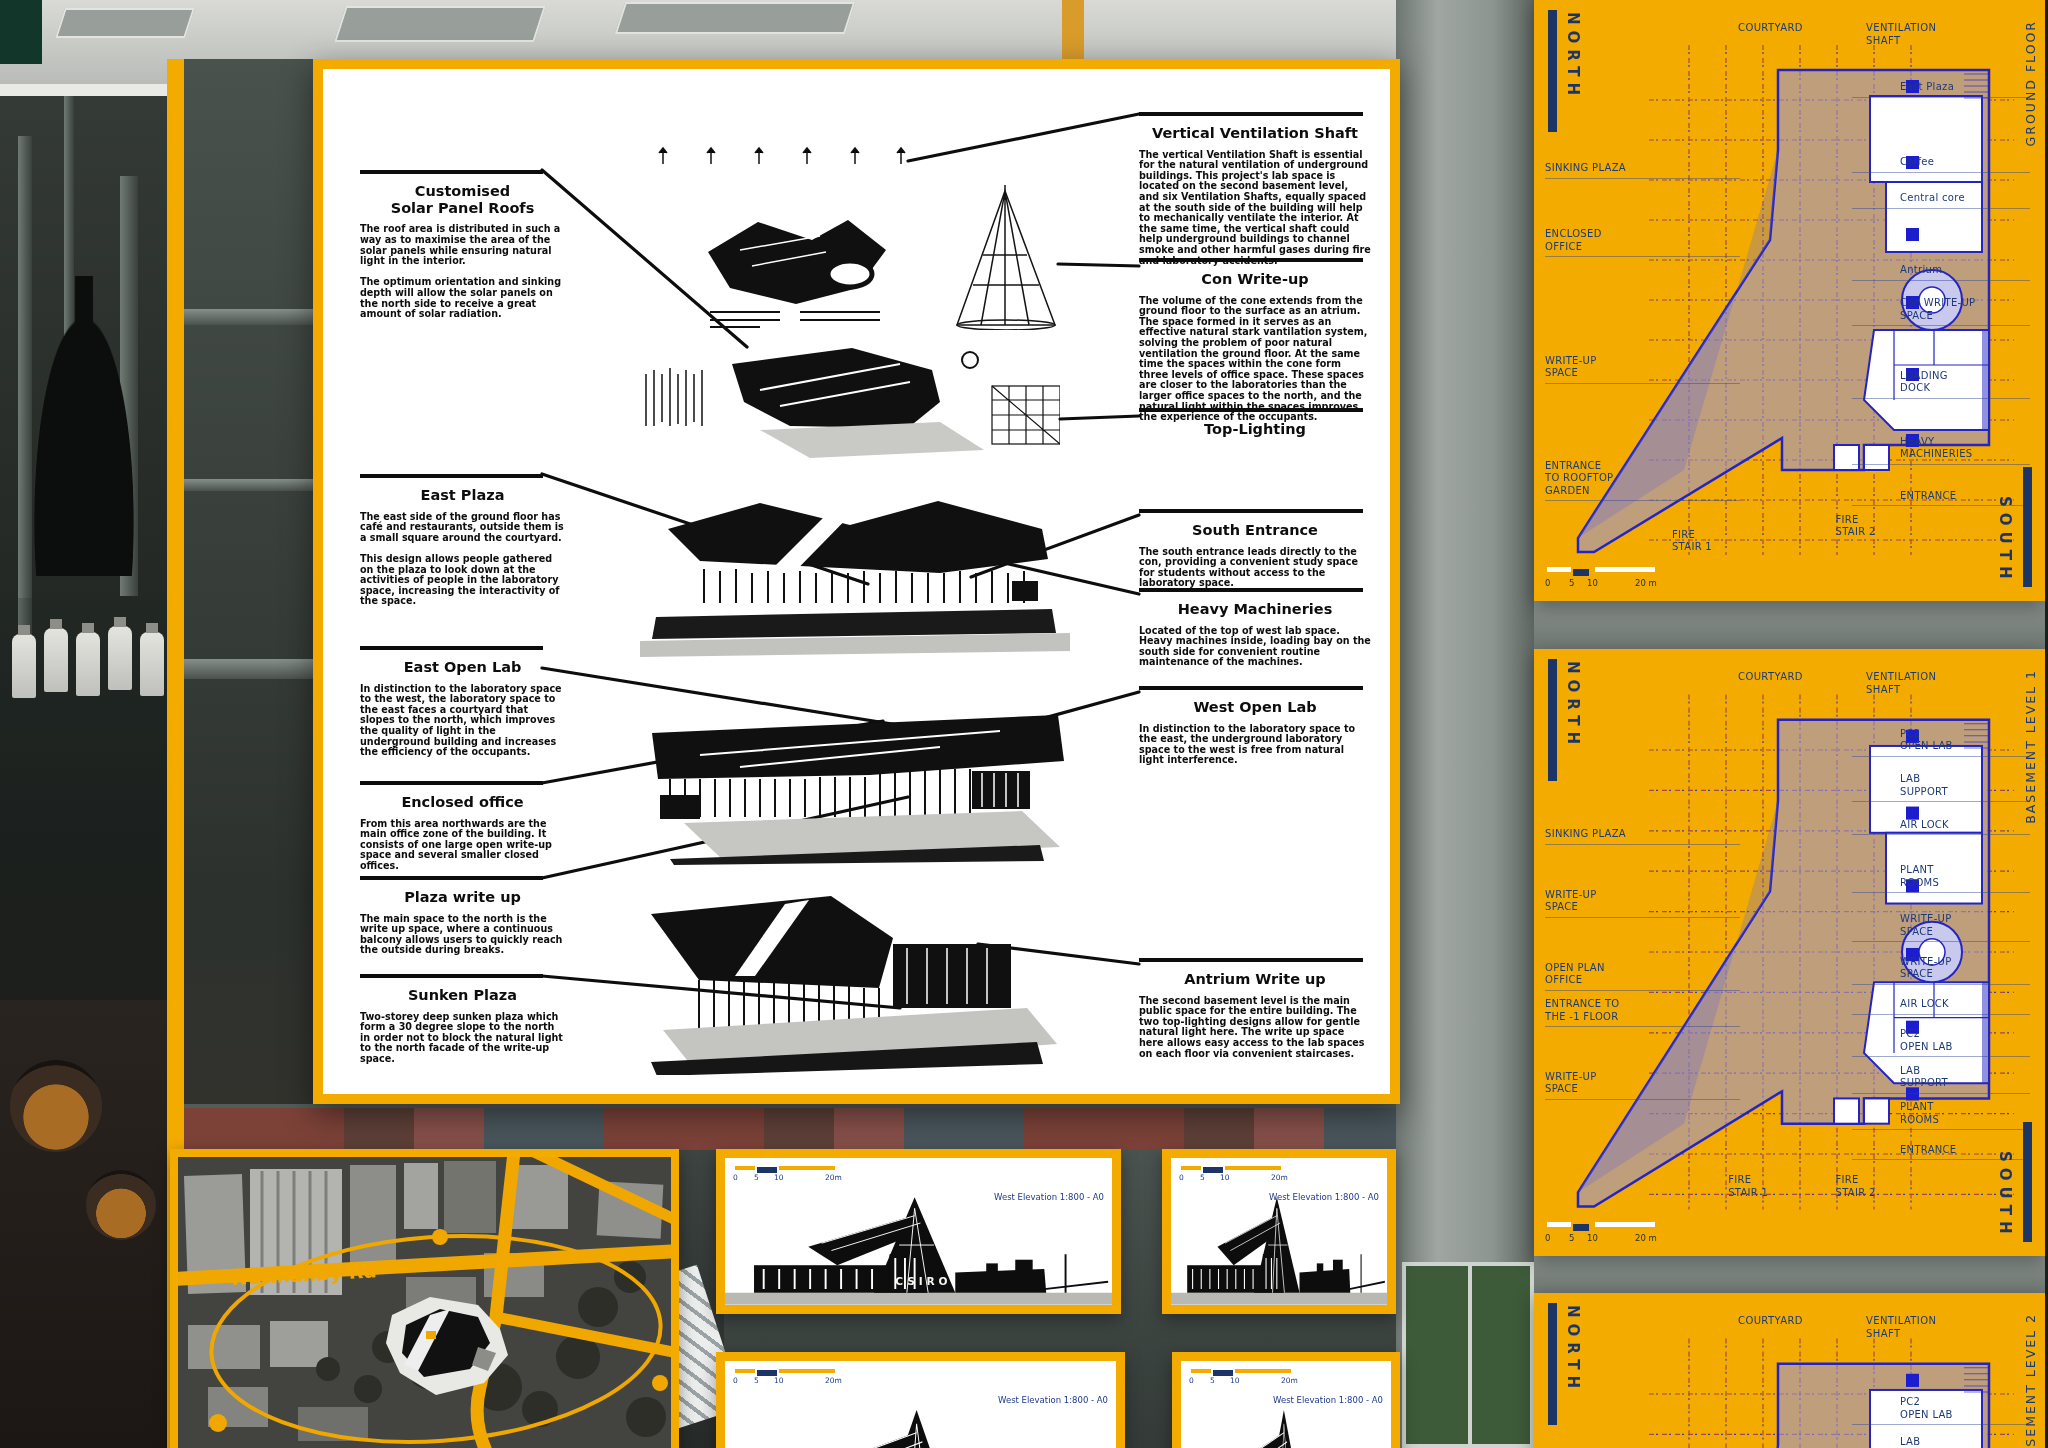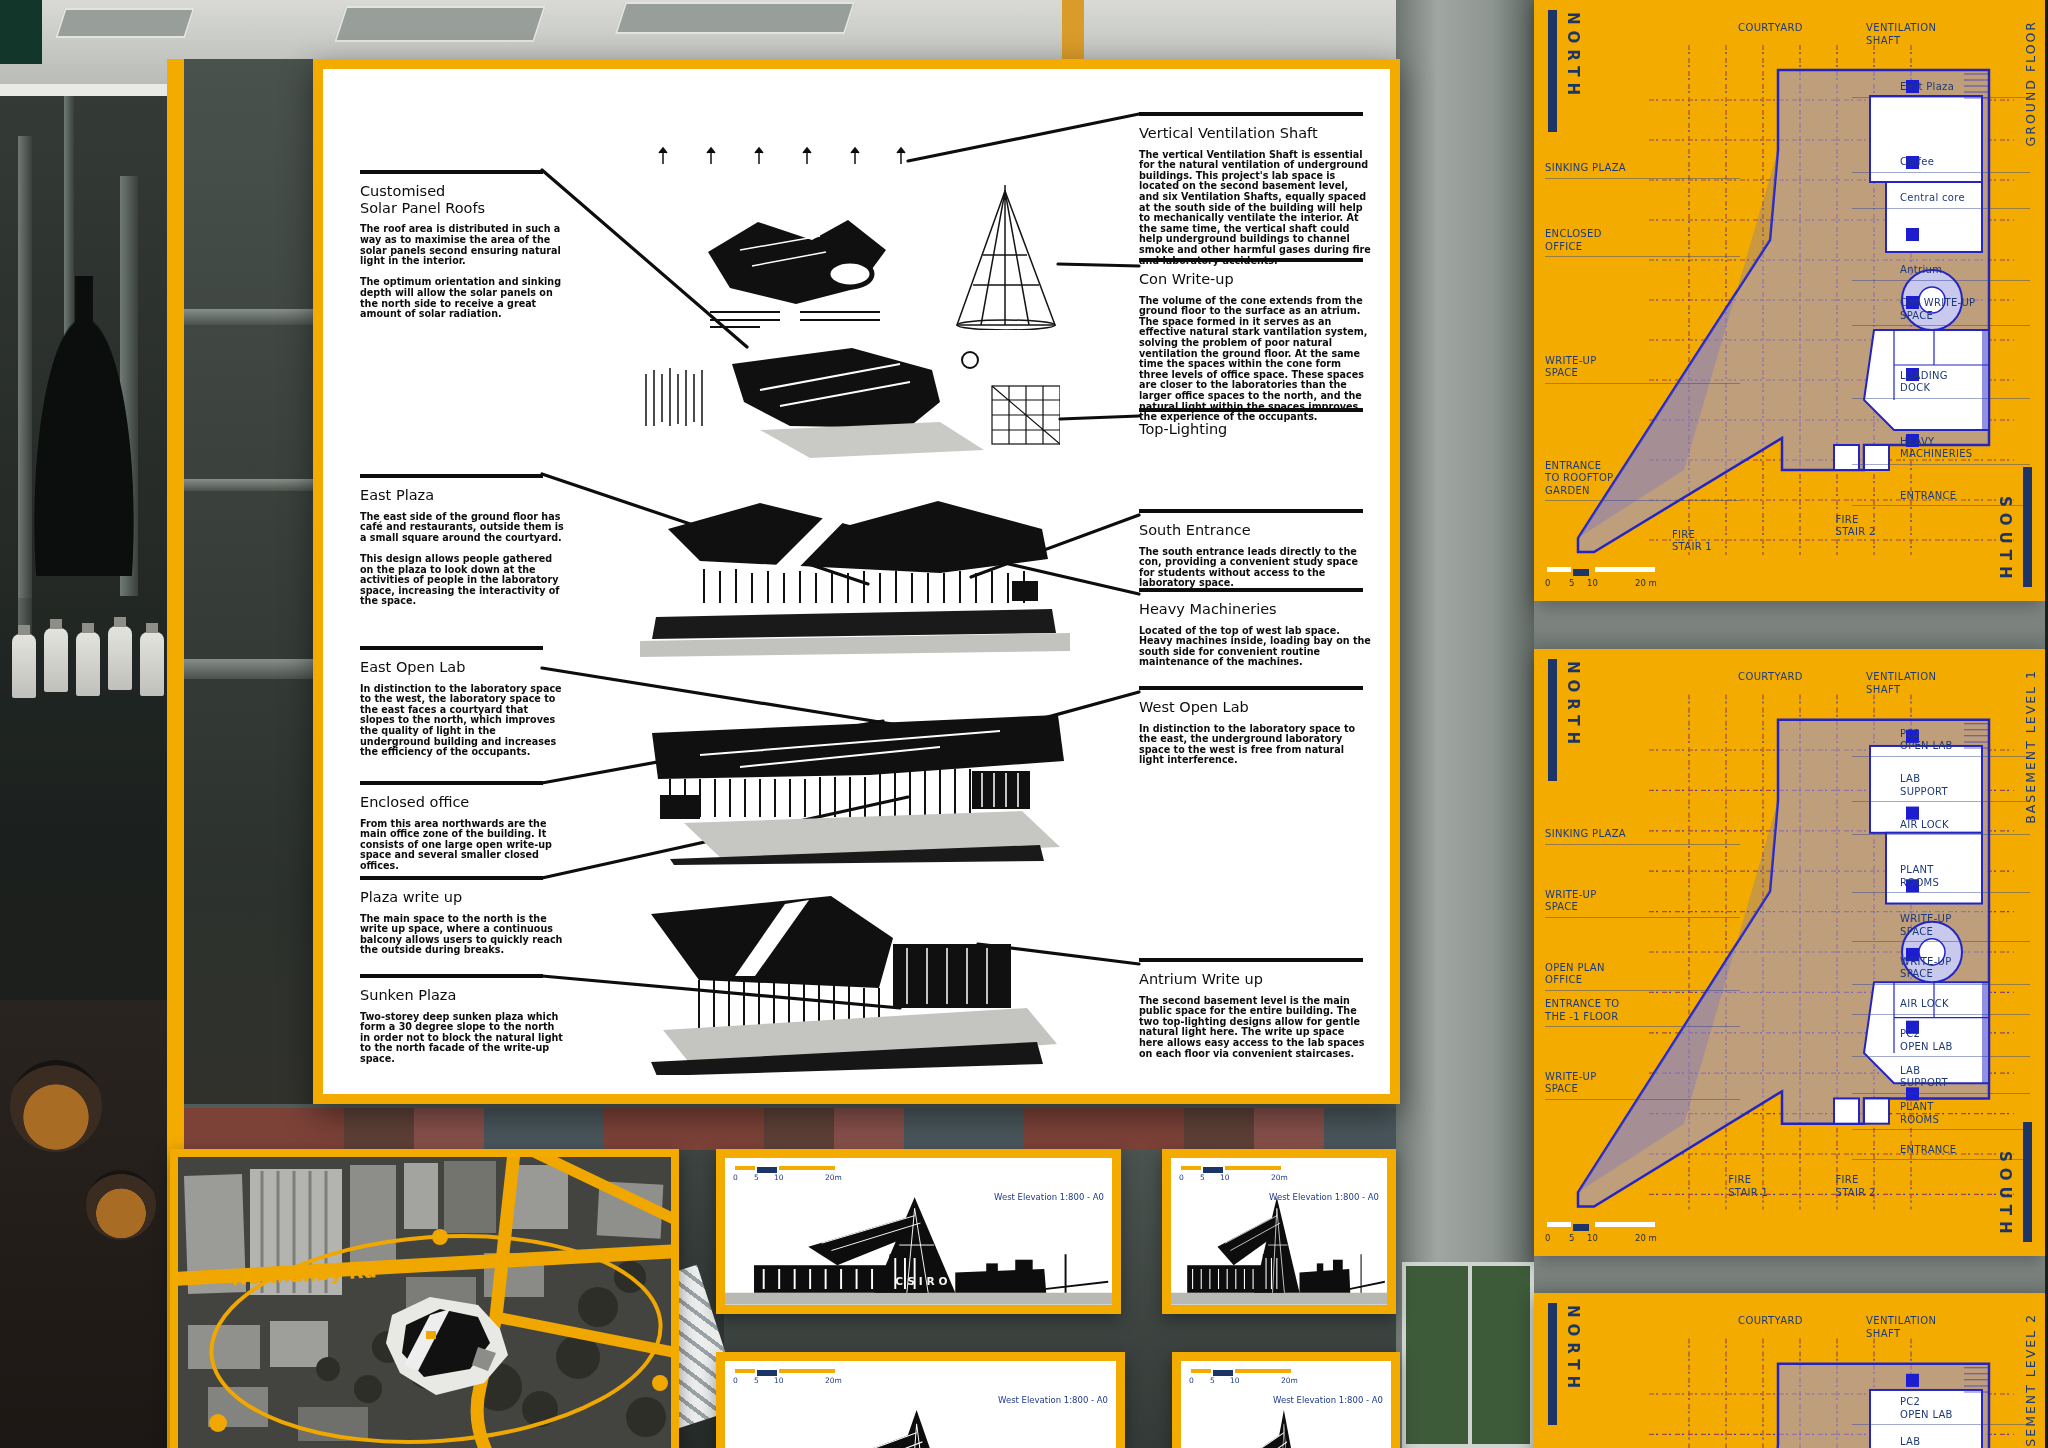--- a/index.html
+++ b/index.html
@@ -45,21 +45,21 @@
 
   
   .yellow-stripe{left:167px;top:59px;width:17px;height:1389px;background:#f3ab00;}
 
   
   .poster{left:313px;top:59px;width:1087px;height:1045px;background:#fff;
           border:10px solid #f3ab00;box-shadow:0 10px 30px rgba(0,0,0,.45);}
   .poster-inner{position:absolute;inset:0;}
   .tblock{position:absolute;color:#0d0d0d;}
   .tblock .rule{height:4px;background:#0d0d0d;margin-bottom:9px;}
-  .tblock h3{margin:0 0 8px 0;font-size:14.5px;line-height:1.15;font-weight:normal;white-space:pre-line;}
+  .tblock h3{margin:0 0 8px 0;font-size:14.5px;line-height:1.15;font-weight:bold;white-space:pre-line;text-align:center;}
   .tblock p{margin:0;font-size:9.6px;line-height:10.6px;white-space:pre-line;font-weight:bold;}
   .lcol{left:37px;width:205px;}
   .lcol .rule{width:183px;}
   .rcol{left:816px;width:232px;}
   .rcol .rule{width:224px;}
   .callouts{position:absolute;left:0;top:0;}
 
   
   .plan{left:1534px;width:511px;background:#f3ab00;box-shadow:0 6px 18px rgba(0,0,0,.35);}
   .plan-svg{position:absolute;inset:0;width:100%;height:100%;}
@@ -331,21 +331,21 @@
         <polygon points="28,150 392,128 422,164 60,190" fill="#c4c4c0"></polygon>
         <polygon points="16,182 402,162 408,184 22,196" fill="#161616"></polygon>
       </svg>
 
       <div>
 
           <div class="tblock lcol" style="top: 101px;">
             <div class="rule"></div>
             <h3>Customised
 Solar Panel Roofs</h3>
-            <p>The roof area is distributed in such a way as to maximise the area of the solar panels second ensuring natural light in the interior.
+            <p>The roof area is distributed in such a way as to maximise the area of the solar panels while ensuring natural light in the interior.
 
 The optimum orientation and sinking depth will allow the solar panels on the north side to receive a great amount of solar radiation.</p>
           </div>
 
           <div class="tblock lcol" style="top: 405px;">
             <div class="rule"></div>
             <h3>East Plaza</h3>
             <p>The east side of the ground floor has café and restaurants,  outside them is a small square around the courtyard.
 
 This design allows people gathered on the plaza to look down at the activities of people in the laboratory space, increasing the interactivity of the space.</p>

